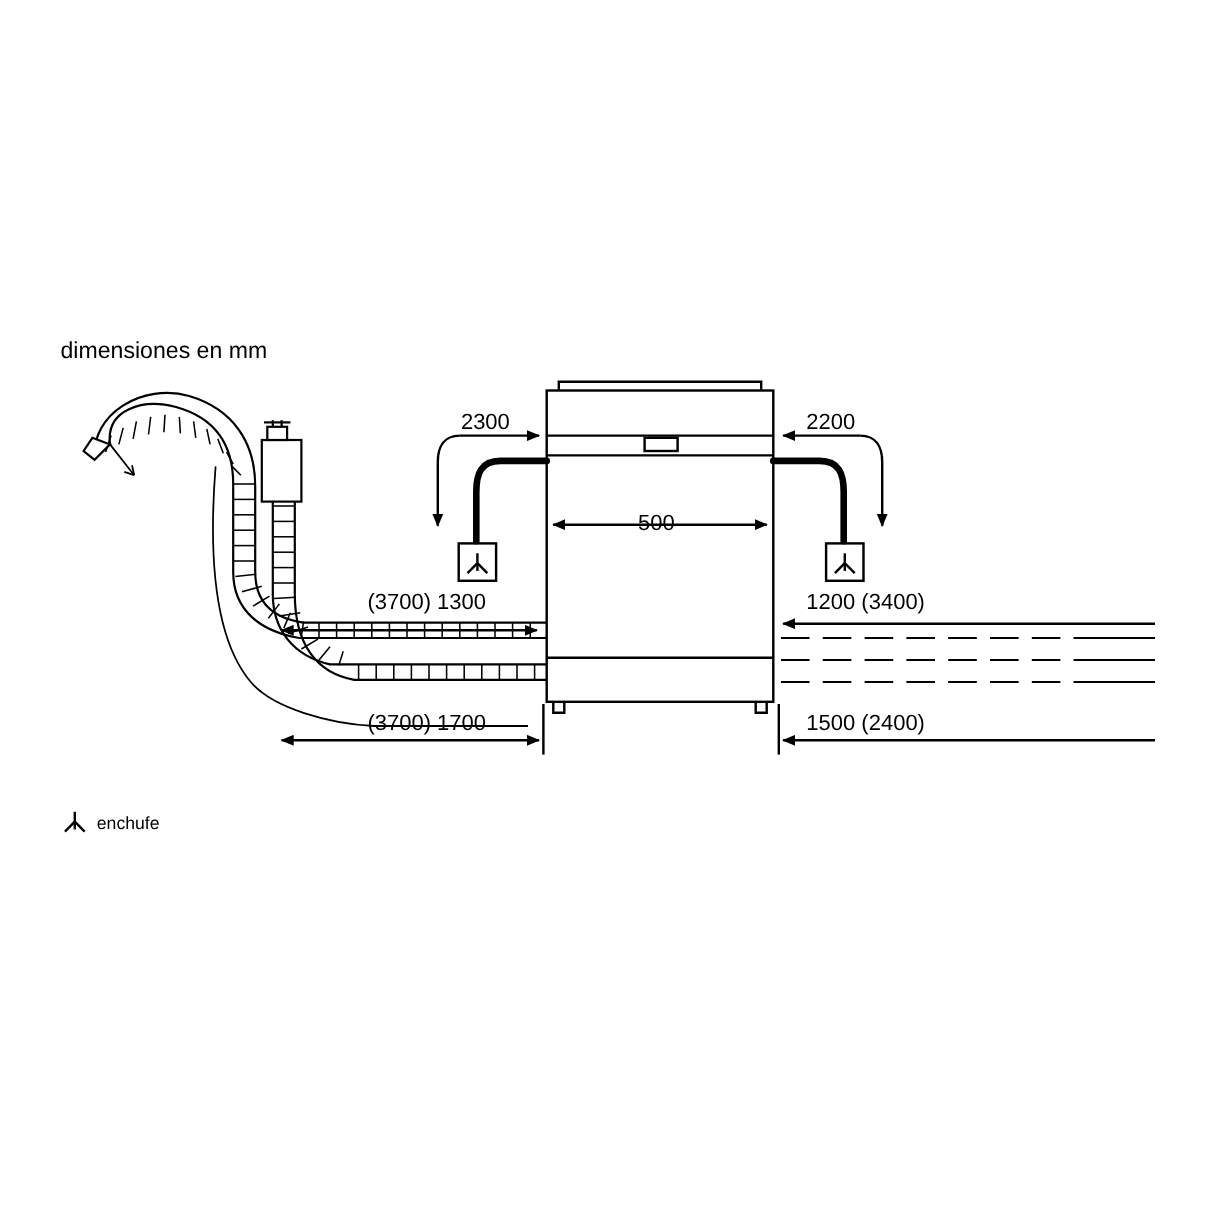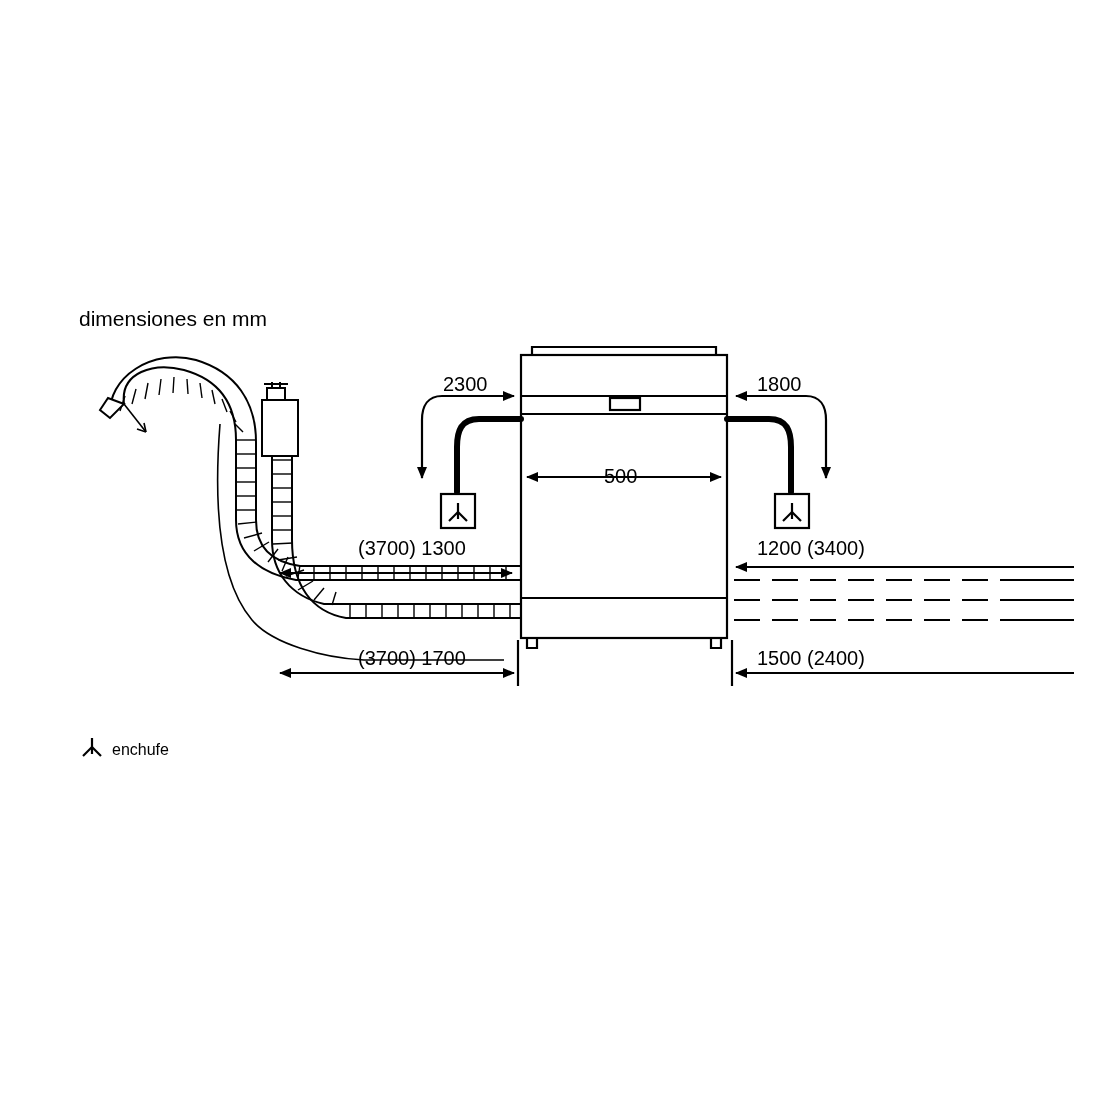--- a/index.html
+++ b/index.html
@@ -13,21 +13,20 @@
     font-family: "Liberation Sans", sans-serif;
     color: #000000;
     position: relative;
     overflow: hidden;
   }
   #sheet {
     position: absolute;
     left: 0; top: 0;
     width: 1024px;
     height: 1100px;
-    margin-left: 24px;
   }
   .txt {
     position: absolute;
     white-space: nowrap;
     font-family: "Liberation Sans", sans-serif;
     color: #000;
   }
   .lbl-header {
     font-size: 21px;
     left: 55px;
@@ -232,21 +231,21 @@
     <g stroke="#000" stroke-width="2.2" fill="none">
       <line x1="68" y1="738" x2="68" y2="754"></line>
       <line x1="68" y1="747" x2="59" y2="756"></line>
       <line x1="68" y1="747" x2="77" y2="756"></line>
     </g>
   </svg>
 
   <div class="txt lbl-header">dimensiones en mm</div>
 
   <div class="txt lbl-dim" style="left:419px; top:373px;">2300</div>
-  <div class="txt lbl-dim" style="left:733px; top:373px;">1800</div>
+  <div class="txt lbl-dim" style="left:733px; top:373px;">2200</div>
   <div class="txt lbl-dim" style="left:580px; top:465px;">500</div>
   <div class="txt lbl-dim" style="left:334px; top:537px;">(3700) 1300</div>
   <div class="txt lbl-dim" style="left:733px; top:537px;">1200 (3400)</div>
   <div class="txt lbl-dim" style="left:334px; top:647px;">(3700) 1700</div>
   <div class="txt lbl-dim" style="left:733px; top:647px;">1500 (2400)</div>
 
   <div class="txt lbl-legend" style="left:88px; top:741px;">enchufe</div>
 
 </div>
 

